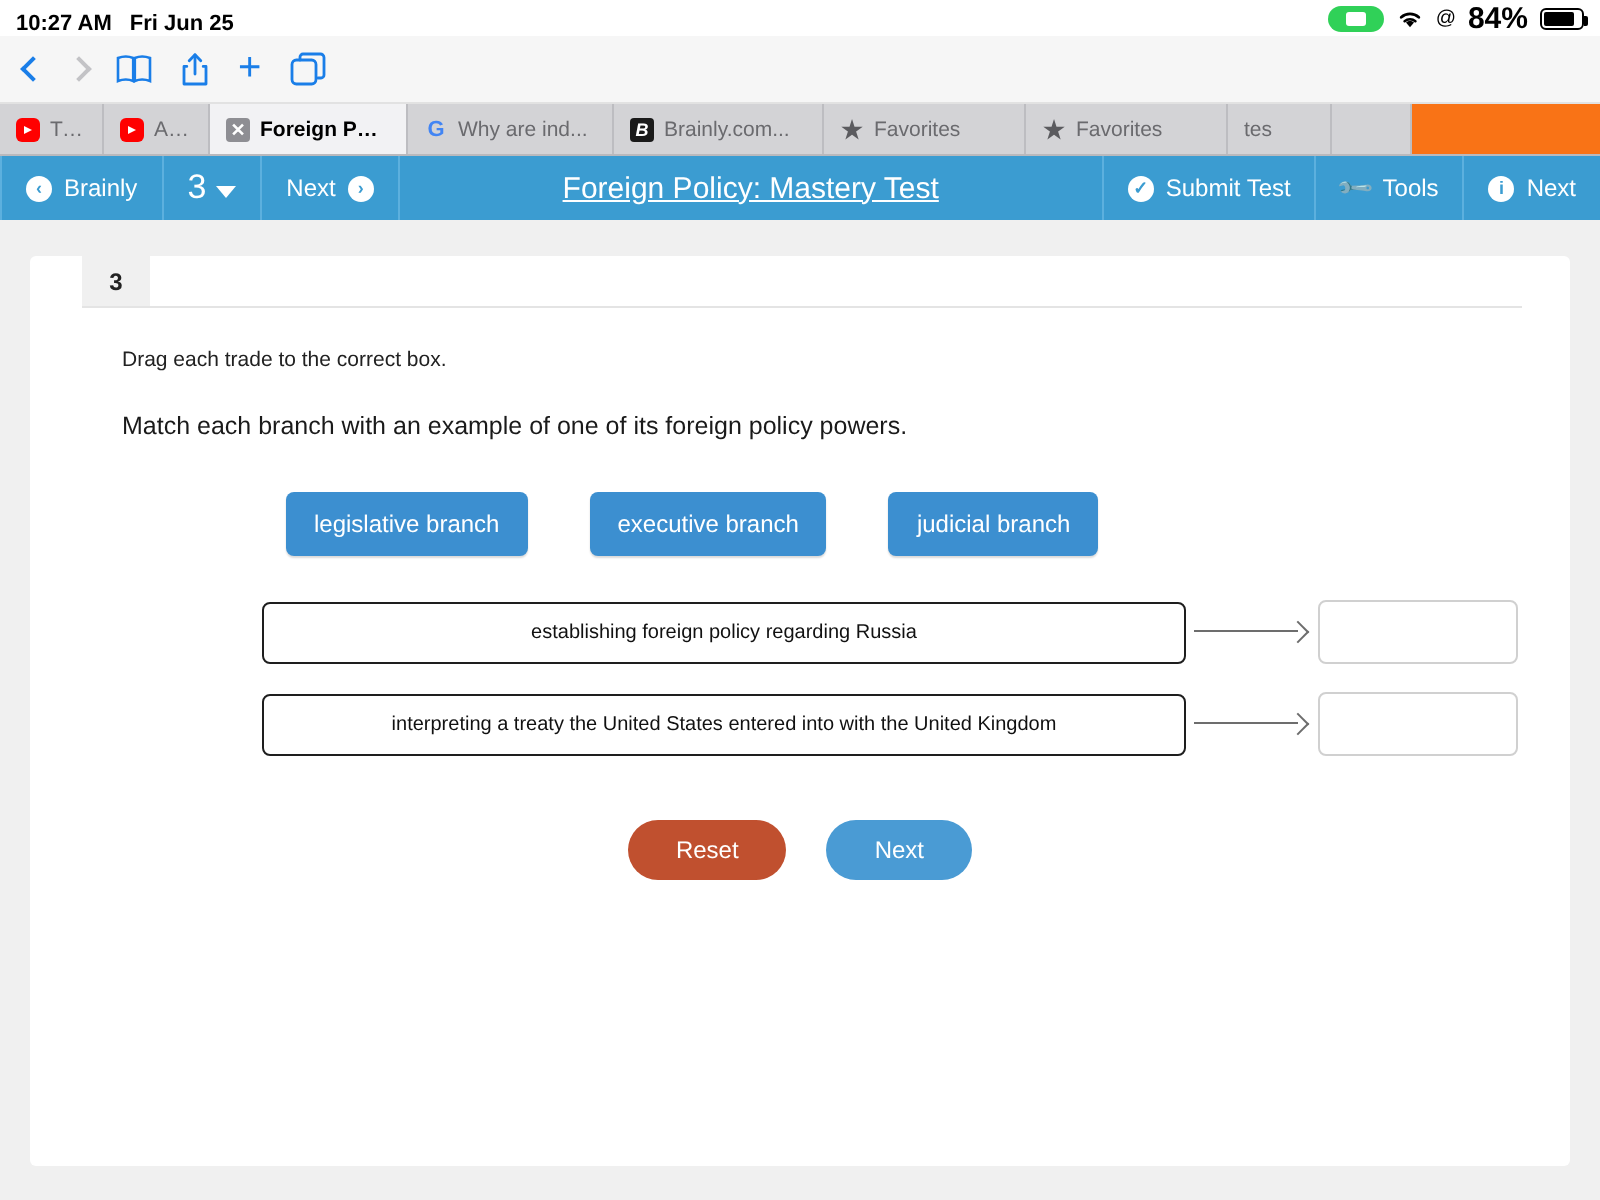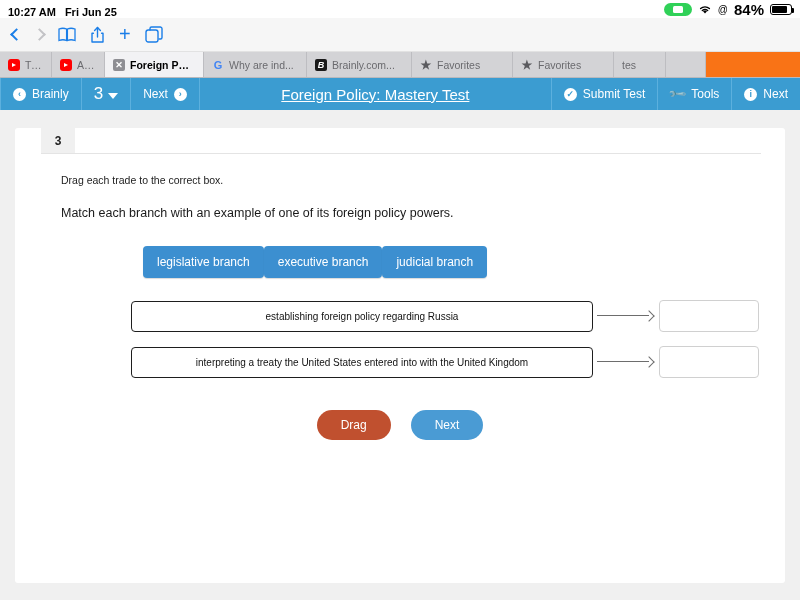--- a/index.html
+++ b/index.html
@@ -157,21 +157,21 @@
     width: 34px; height: 25px; background: #f0f0f0;
     display: flex; align-items: center; justify-content: center;
     font-size: 12px; font-weight: bold; color: #222;
     margin-left: 8px; margin-top: 8px;
   }
   .qtab-rule { height: 1px; background: #e4e4e4; margin: 0 6px 0 8px; }
 
   .instr-small { font-size: 10.5px; color: #222; margin: 20px 0 0 28px; }
   .instr-main  { font-size: 12.5px; color: #1a1a1a; margin: 20px 0 0 28px; }
 
-  .tiles { display: flex; margin: 26px 0 0 110px; }
+  .tiles { display: flex; gap: 31px; margin: 26px 0 0 110px; }
   .tile {
     background: #3c8fd0; color: #fff; font-size: 12px;
     border-radius: 4px; padding: 9px 14px;
     box-shadow: 0 1px 1px rgba(0,0,0,.15);
   }
 
   .rows { margin: 22px 0 0 98px; }
   .row { display: flex; align-items: center; margin-bottom: 14px; }
   .prompt {
     width: 462px; height: 31px;
@@ -349,19 +349,19 @@
         <div class="dropbox"></div>
       </div>
       <div class="row">
         <div class="prompt">interpreting a treaty the United States entered into with the United Kingdom</div>
         <div class="arrow"></div>
         <div class="dropbox"></div>
       </div>
     </div>
 
     <div class="actions">
-      <button class="btn btn-reset">Drag</button>
+      <button class="btn btn-reset">Reset</button>
       <button class="btn btn-next">Next</button>
     </div>
 
   </div>
 
 </div>
 
 </body></html>

